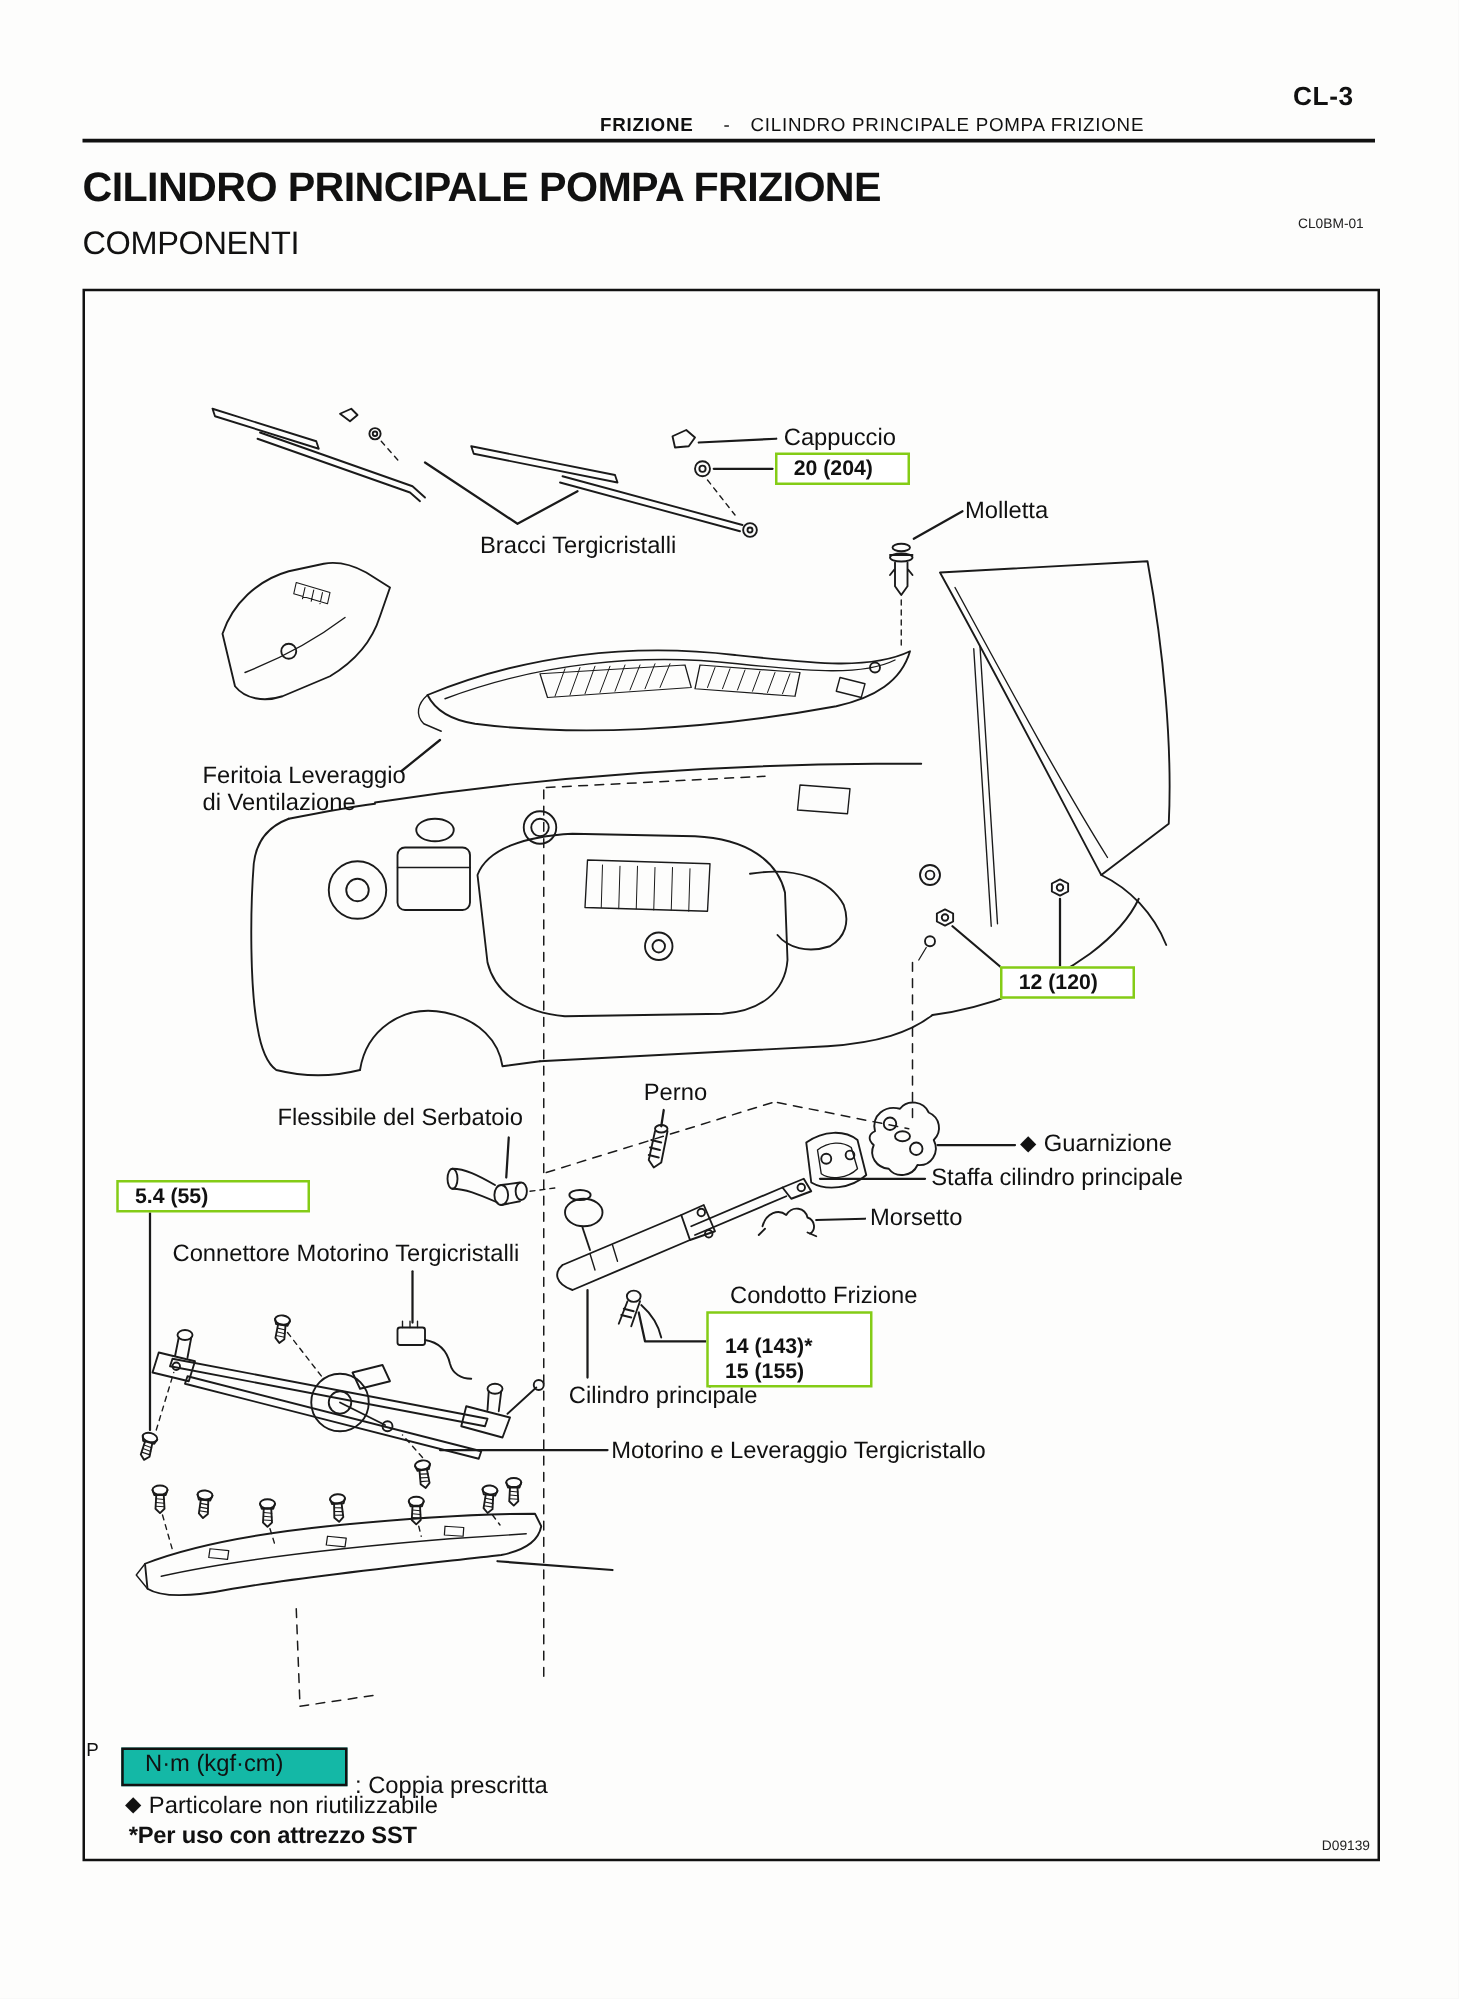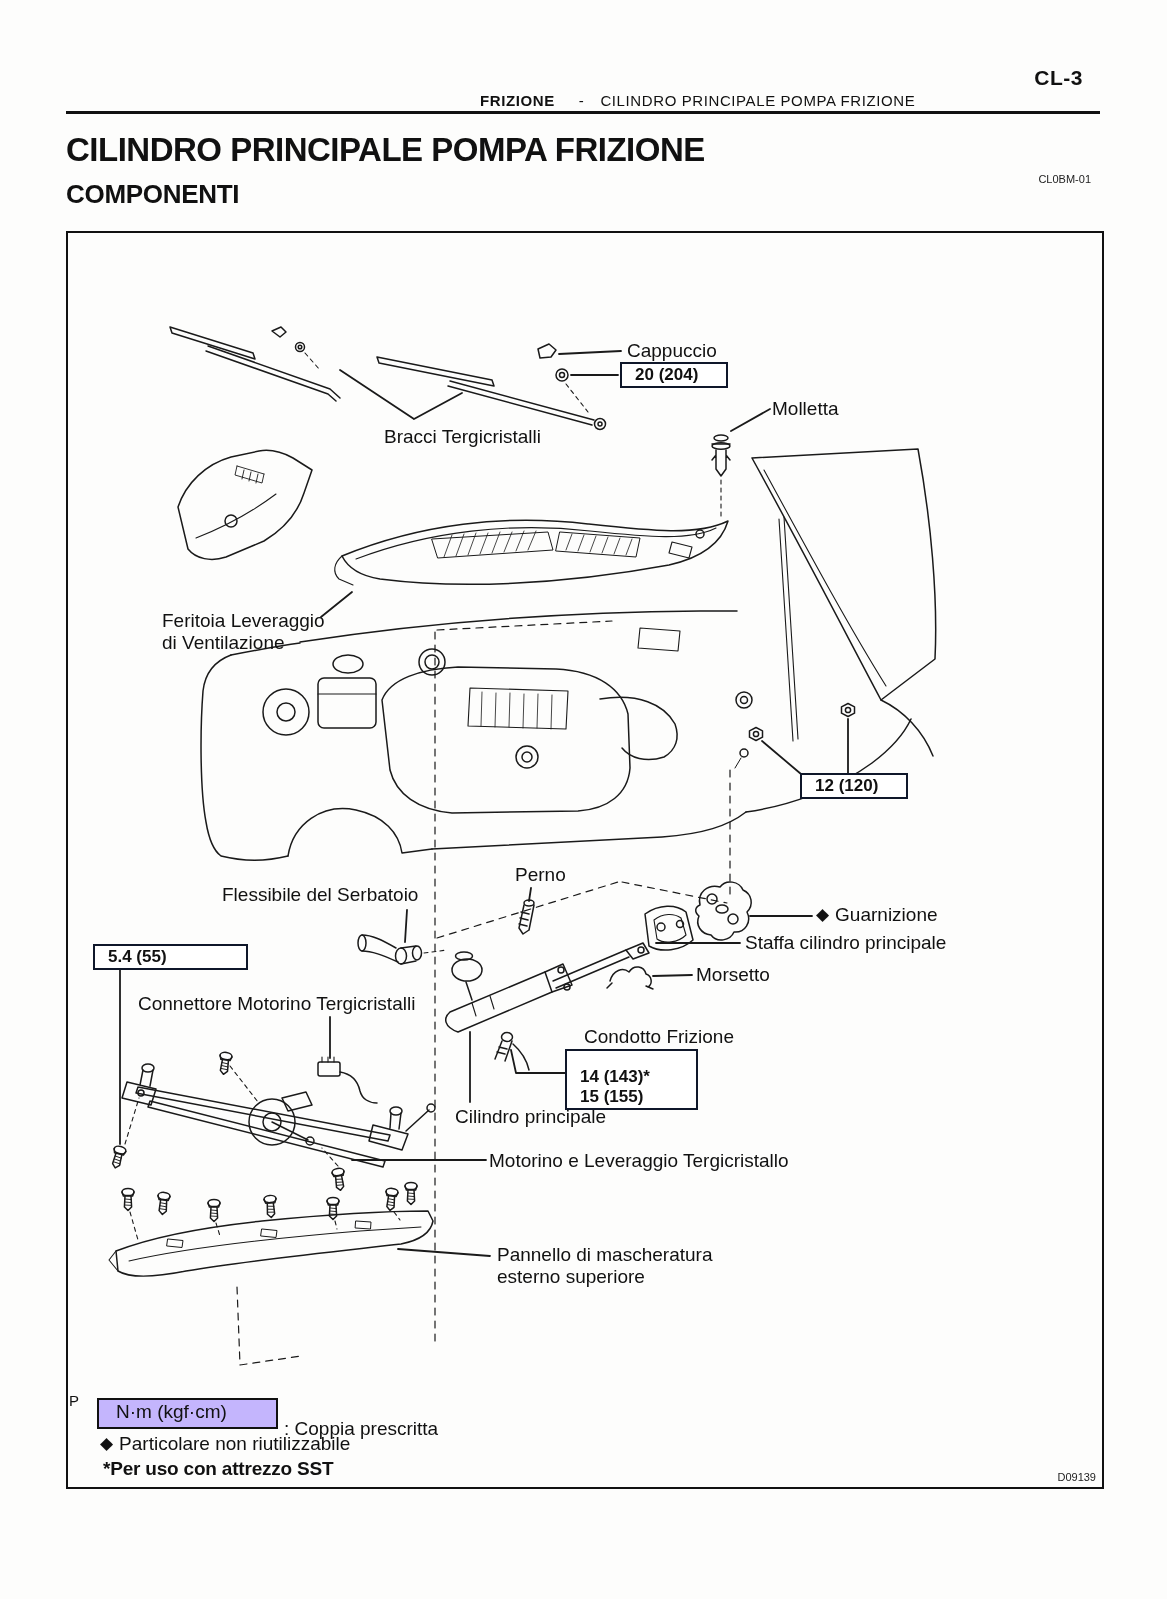--- a/index.html
+++ b/index.html
@@ -5,31 +5,31 @@
   html,body{margin:0;padding:0;background:#f4f4f4;}
   .page{position:relative;width:1167px;height:1599px;background:#fdfdfc;margin:0 auto;
         font-family:"Liberation Sans",sans-serif;color:#111;overflow:hidden;}
   .abs{position:absolute;white-space:nowrap;}
   .page-number{top:66px;right:84px;font-size:21px;font-weight:bold;letter-spacing:.5px;}
   .running-head{top:92px;left:480px;font-size:15px;letter-spacing:.6px;}
   .running-head .sec{font-weight:bold;margin-right:24px;}
   .running-head .dash{margin-right:16px;}
   .head-rule{top:111px;left:66px;width:1034px;height:3px;background:#111;}
   .title{top:131px;left:66px;font-size:33px;font-weight:bold;letter-spacing:-.5px;}
-  .subtitle{top:179px;left:66px;font-size:26px;font-weight:bold;letter-spacing:-.3px;}
+  .subtitle{top:179px;left:66px;font-size:26px;font-weight:normal;letter-spacing:-.3px;}
   .rev-code{top:173px;right:76px;font-size:11px;color:#222;}
   .fig-box{position:absolute;top:231px;left:66px;width:1034px;height:1254px;border:2px solid #111;}
   .fig-id{bottom:4px;right:6px;font-size:11px;color:#222;}
   svg.art{position:absolute;top:0;left:0;width:1167px;height:1599px;pointer-events:none;}
   .lbl{position:absolute;font-size:19px;line-height:22px;white-space:nowrap;}
-  .tq{position:absolute;border:2px solid #0f172a;background:#fff;font-weight:bold;font-size:17px;
+  .tq{position:absolute;border:2px solid #84cc16;background:#fff;font-weight:bold;font-size:17px;
       line-height:20px;padding:1px 8px 1px 13px;white-space:nowrap;}
   .tq.two{line-height:20px;padding-top:16px;}
   .legend-p{top:1392px;left:69px;font-size:15px;}
-  .nm-box{top:1398px;left:97px;width:156px;height:25px;border:2px solid #111;background:#c4b5fd;
+  .nm-box{top:1398px;left:97px;width:156px;height:25px;border:2px solid #111;background:#14b8a6;
           font-size:19px;padding:1px 4px 1px 17px;}
   .coppia{top:1402px;left:284px;font-size:19px;margin-top:16px;}
   .particolare{top:1433px;left:100px;font-size:19px;}
   .sst{top:1458px;left:103px;font-size:19px;font-weight:bold;letter-spacing:-.2px;}
   .diamond{display:inline-block;margin-right:6px;font-size:17px;vertical-align:1px;}
 </style>
 </head>
 <body>
 
 <div class="page">
@@ -239,24 +239,20 @@
   <div class="lbl" style="left:222px;top:884px;">Flessibile del Serbatoio</div>
   <div class="lbl" style="left:816px;top:904px;">
     <span class="diamond">◆</span><span>Guarnizione</span>
   </div>
   <div class="lbl" style="left:745px;top:932px;">Staffa cilindro principale</div>
   <div class="lbl" style="left:696px;top:964px;">Morsetto</div>
   <div class="lbl" style="left:138px;top:993px;">Connettore Motorino Tergicristalli</div>
   <div class="lbl" style="left:584px;top:1026px;">Condotto Frizione</div>
   <div class="lbl" style="left:455px;top:1106px;">Cilindro principale</div>
   <div class="lbl" style="left:489px;top:1150px;">Motorino e Leveraggio Tergicristallo</div>
-  <div class="lbl" style="left:497px;top:1244px;">
-    <span>Pannello di mascheratura</span><br>
-    <span>esterno superiore</span>
-  </div>
 
   <div class="tq" style="left:620px;top:362px;width:83px;">20 (204)</div>
   <div class="tq" style="left:800px;top:773px;width:83px;">12 (120)</div>
   <div class="tq" style="left:93px;top:944px;width:130px;">5.4 (55)</div>
   <div class="tq two" style="left:565px;top:1049px;width:108px;">
     <span>14 (143)*</span><br>
     <span>15 (155)</span>
   </div>
 
   <div class="abs legend-p">P</div>

